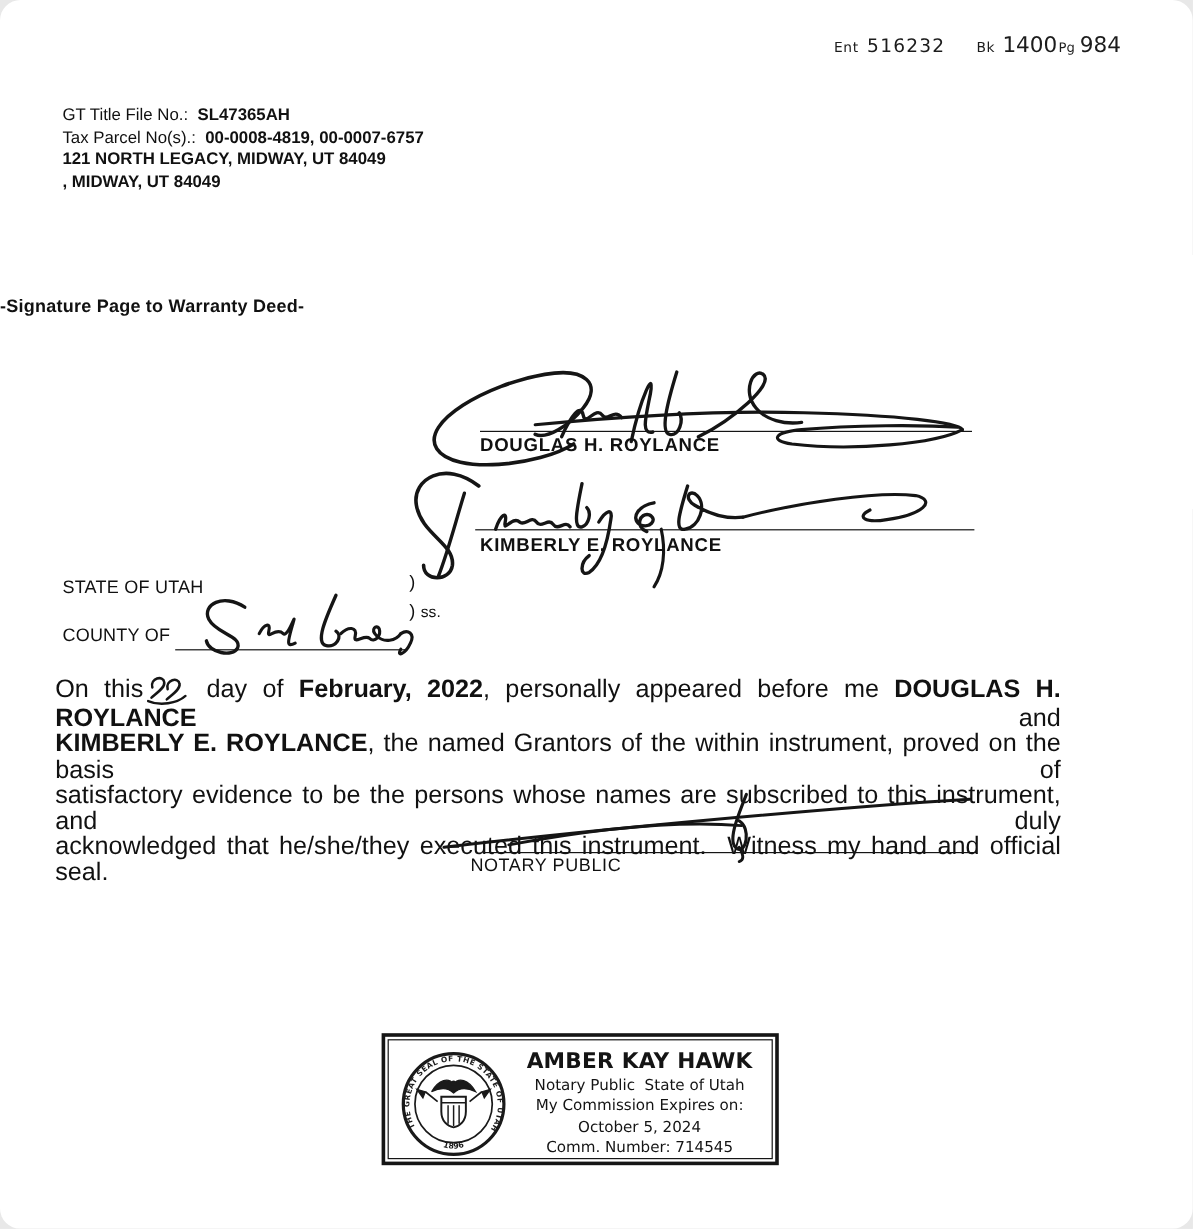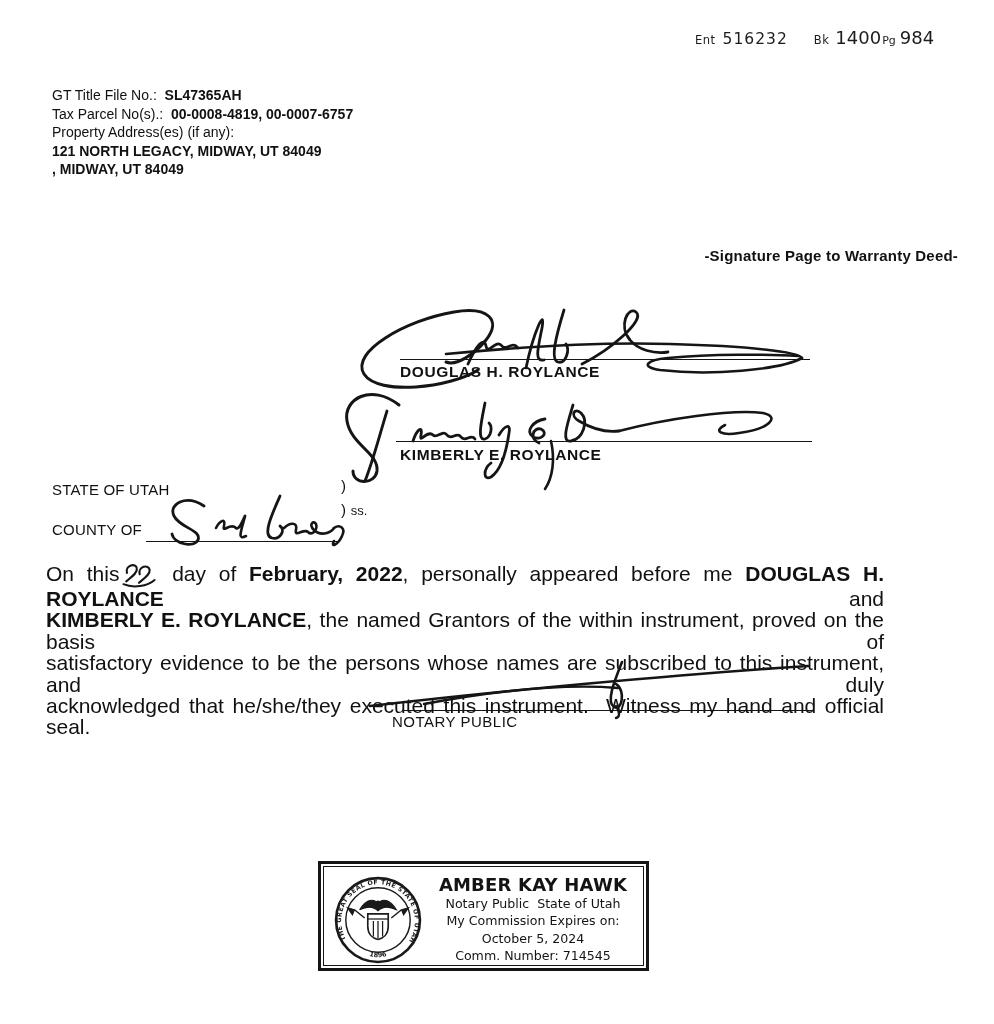--- a/index.html
+++ b/index.html
@@ -1,40 +1,41 @@
 <!DOCTYPE html>
 <html><head>
 <meta charset="utf-8">
 <style>
   * { margin:0; padding:0; box-sizing:border-box; }
   html,body { background:#e8e8e8; }
   .page {
     position:relative; width:994px; height:1024px; background:#ffffff;
     margin:0 auto; overflow:hidden; color:#111;
     font-family:"Liberation Sans", sans-serif;
+    border-radius:17px;
   }
   .abs { position:absolute; }
   .b { font-weight:bold; }
 
   
   .recorder { left:695px; top:27px; display:flex; align-items:baseline;
     font-family:"DejaVu Sans", sans-serif; color:#1c1c1c; }
   .recorder .lab  { font-size:11.5px; letter-spacing:.5px; }
   .recorder .num1 { font-size:15.5px; margin-left:7px; letter-spacing:1px; }
   .recorder .gap  { width:26px; }
   .recorder .num2 { font-size:18px; margin-left:6px; }
   .recorder .lab2 { font-size:11px; margin-left:1px; }
   .recorder .num3 { font-size:18px; margin-left:4px; }
 
   
   .refblock { left:52px; top:86px; font-size:14px; line-height:18.6px; }
   .ref-head { font-style:italic; text-decoration:underline; }
 
   
-  .doc-title { left:0; top:247px; width:958px; text-align:right;
+  .doc-title { left:0; top:247px; width:958px; text-align:left;
     font-size:15px; font-weight:bold; letter-spacing:.2px; }
 
   
   .witness { left:52px; top:277px; font-size:15px; white-space:pre; }
 
   
   .rule { border-top:1.8px solid #151515; height:0; }
   .sig-label { font-size:15.5px; font-weight:bold; letter-spacing:.6px; }
 
   
@@ -75,21 +76,20 @@
     <span class="gap"></span>
     <span class="lab">Bk</span>
     <span class="num2">1400</span>
     <span class="lab2">Pg</span>
     <span class="num3">984</span>
   </div>
 
   <div class="abs refblock">
     <div><span>GT Title File No.:</span>&nbsp; <span class="b">SL47365AH</span></div>
     <div><span>Tax Parcel No(s).:</span>&nbsp; <span class="b">00-0008-4819, 00-0007-6757</span></div>
-    <div>Property Address(es) (if any):</div>
     <div class="b">121 NORTH LEGACY, MIDWAY, UT 84049</div>
     <div class="b">, MIDWAY, UT 84049</div>
   </div>
 
   <div class="abs doc-title">-Signature Page to Warranty Deed-</div>
 
 
   <svg class="abs hw" style="left:350px; top:300px;" width="462" height="100" viewBox="0 0 462 100">
     <path stroke-width="3" d="M128 70 C100 88 28 96 14 74 C0 52 56 20 104 12 C138 6 152 20 136 40 C124 55 106 66 96 62"></path>
     <path stroke-width="2.8" d="M118 64 C126 46 134 36 136 46 C138 56 146 38 152 46 C156 52 162 40 168 48"></path>

